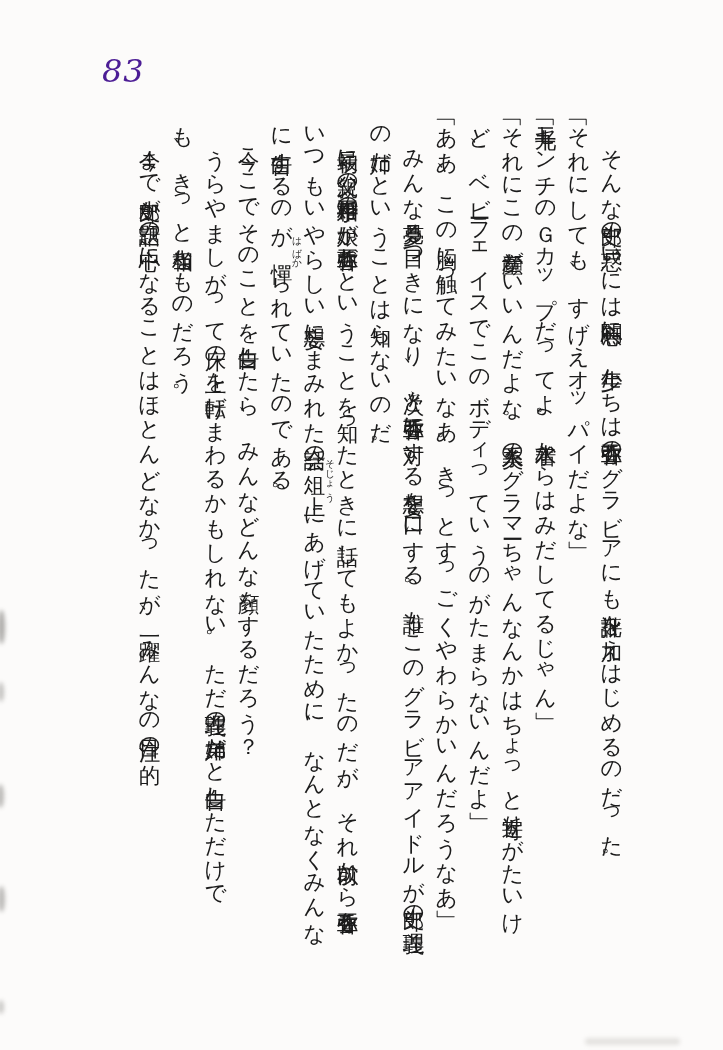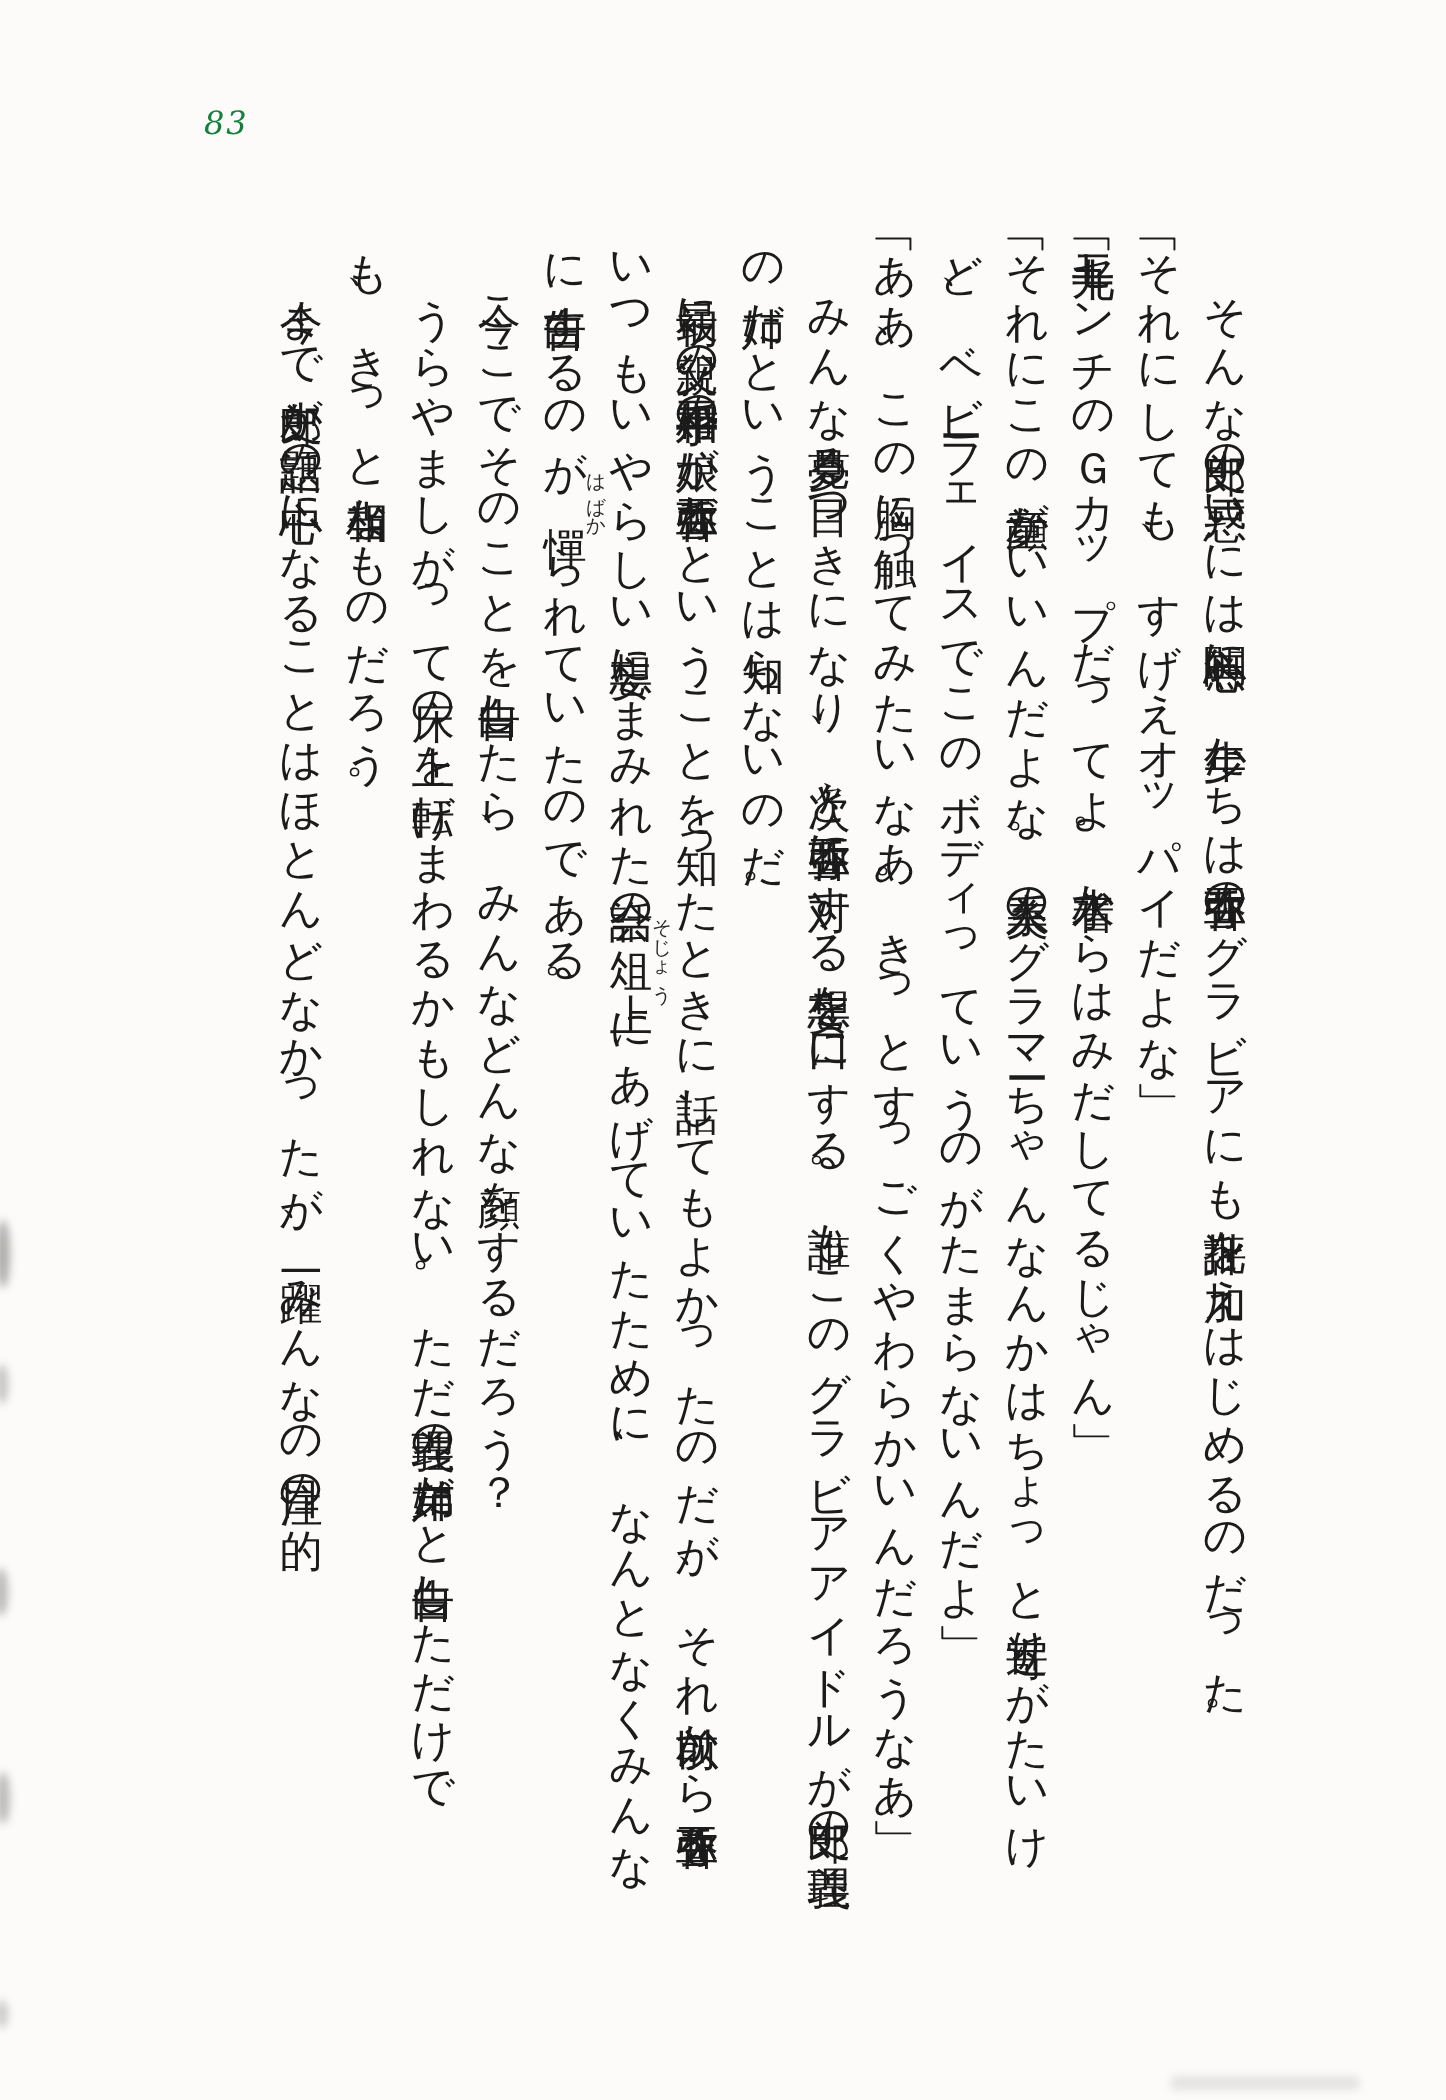--- a/index.html
+++ b/index.html
@@ -17,22 +17,22 @@
     height: 1050px;
     background: #fcfbfa;
     font-family: "DejaVu Serif", "Liberation Serif", serif;
   }
   .page-number {
     position: absolute;
     top: 52px;
     left: 102px;
     font-family: "DejaVu Serif", "Liberation Serif", serif;
     font-style: italic;
-    font-size: 16px;
-    color: #15803d;
+    font-size: 32px;
+    color: #4c1d95;
     letter-spacing: 1px;
   }
   .text-block {
     position: absolute;
     top: 112px;
     right: 95px;
     height: 821px;
     writing-mode: vertical-rl;
     -webkit-writing-mode: vertical-rl;
     text-orientation: mixed;

